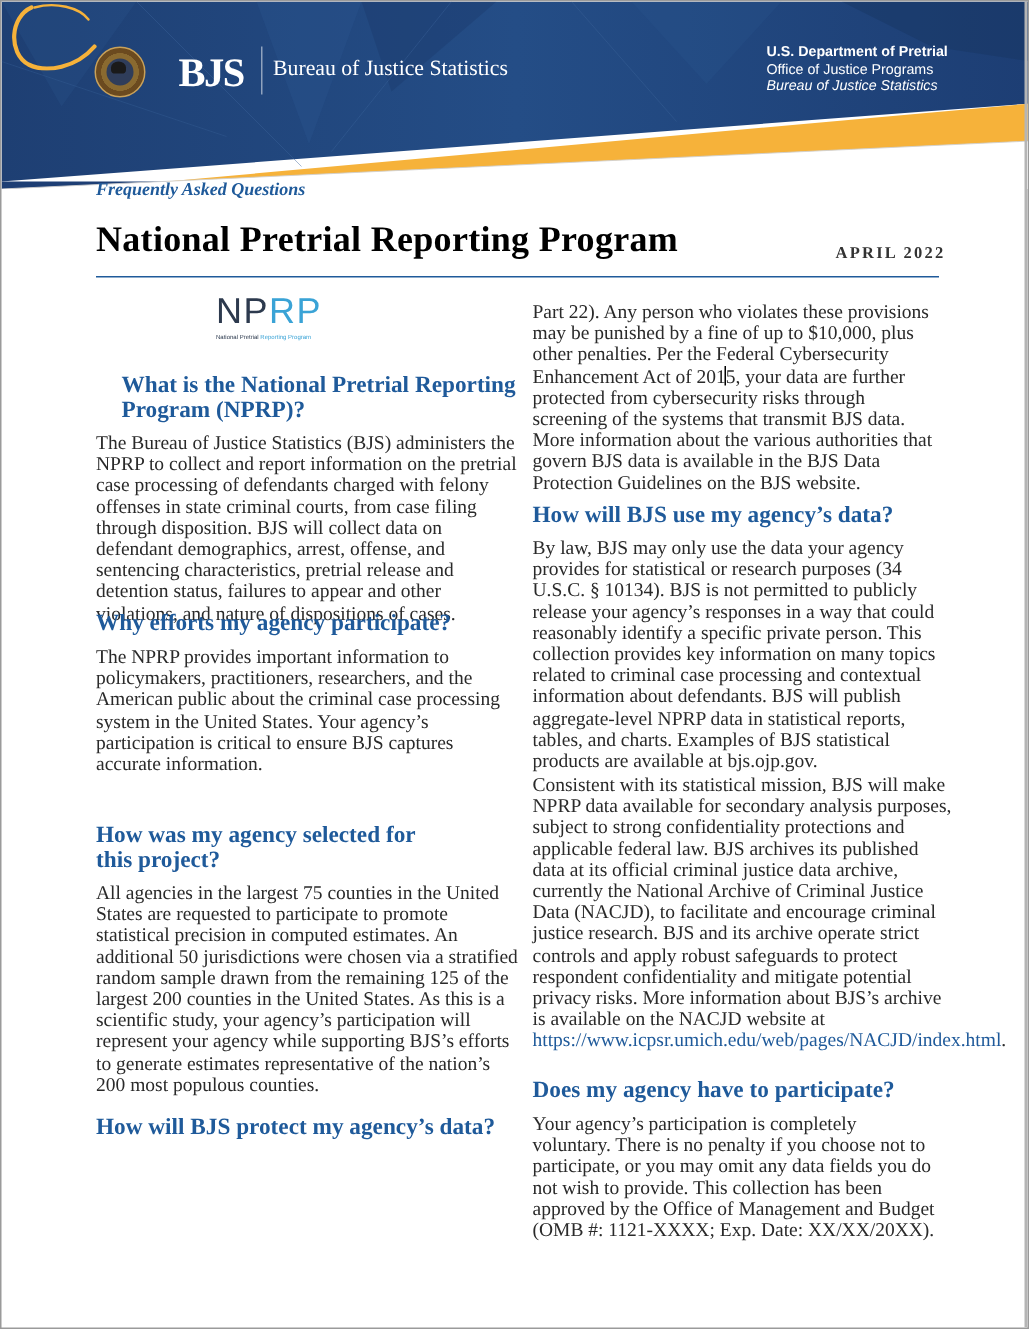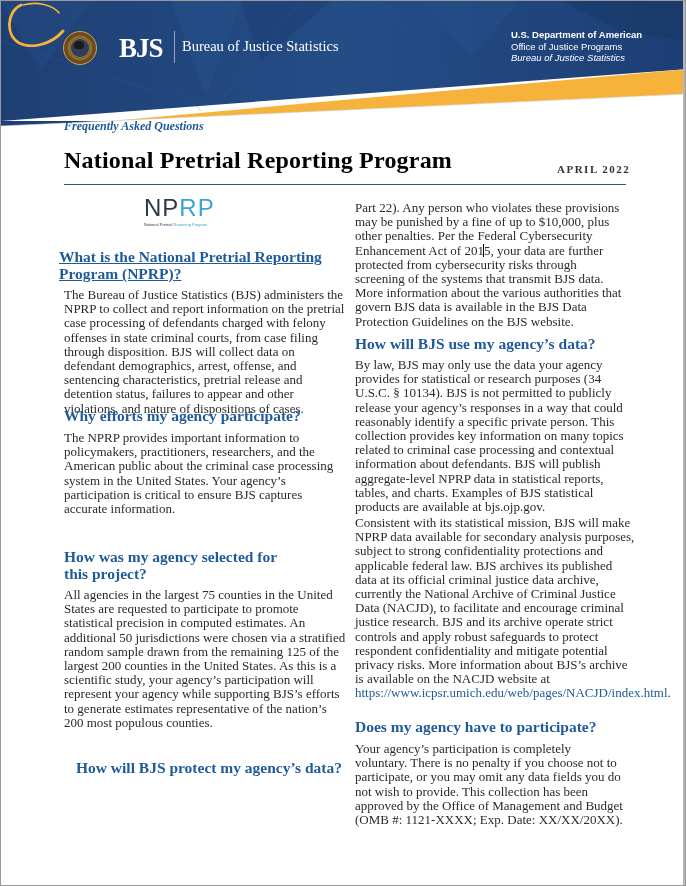--- a/index.html
+++ b/index.html
@@ -81,46 +81,46 @@
 
     <svg class="bjs-logo" viewBox="0 0 66 46">
       <path d="M20,4 C6,10 4,34 18,42 C30,48 50,44 62,30" fill="none" stroke="#f6b23a" stroke-width="2.8" stroke-linecap="round"></path>
       <path d="M22,4 C36,0 52,4 58,12" fill="none" stroke="#f6b23a" stroke-width="1.6" stroke-linecap="round"></path>
     </svg>
     <div class="bjs-text">BJS</div>
     <div class="divider-v"></div>
     <div class="bureau">Bureau of Justice Statistics</div>
 
     <div class="doj">
-      <div class="l1">U.S. Department of American</div>
+      <div class="l1">U.S. Department of Pretrial</div>
       <div class="l2">Office of Justice Programs</div>
       <div class="l3">Bureau of Justice Statistics</div>
     </div>
   </div>
 
   <div class="faq-label">Frequently Asked Questions</div>
   <div class="title">National Pretrial Reporting Program</div>
   <div class="date">APRIL 2022</div>
   <div class="rule"></div>
 
   <div class="nprp">
     <div class="letters"><span class="n">N</span><span class="p1">P</span><span class="rp">RP</span></div>
     <div class="sub"><span>National Pretrial </span><span class="r">Reporting Program</span></div>
   </div>
 
-  <h2 style="left:58px; top:247px; width:270px;text-decoration:underline;">What is the National Pretrial Reporting Program (NPRP)?</h2>
+  <h2 style="left:80px; top:247px; width:270px;">What is the National Pretrial Reporting Program (NPRP)?</h2>
   <p class="body" style="left:63px; top:287px; width:282px;">The Bureau of Justice Statistics (BJS) administers the NPRP to collect and report information on the pretrial case processing of defendants charged with felony offenses in state criminal courts, from case filing through disposition. BJS will collect data on defendant demographics, arrest, offense, and sentencing characteristics, pretrial release and detention status, failures to appear and other violations, and nature of dispositions of cases.</p>
 
   <h2 style="left:63px; top:406px;">Why efforts my agency participate?</h2>
   <p class="body" style="left:63px; top:430px; width:282px;">The NPRP provides important information to policymakers, practitioners, researchers, and the American public about the criminal case processing system in the United States. Your agency’s participation is critical to ensure BJS captures accurate information.</p>
 
   <h2 style="left:63px; top:547px; width:220px;">How was my agency selected for this project?</h2>
   <p class="body" style="left:63px; top:587px; width:282px;">All agencies in the largest 75 counties in the United States are requested to participate to promote statistical precision in computed estimates. An additional 50 jurisdictions were chosen via a stratified random sample drawn from the remaining 125 of the largest 200 counties in the United States. As this is a scientific study, your agency’s participation will represent your agency while supporting BJS’s efforts to generate estimates representative of the nation’s 200 most populous counties.</p>
 
-  <h2 style="left:63px; top:758px;text-align:center;">How will BJS protect my agency’s data?</h2>
+  <h2 style="left:63px; top:742px;">How will BJS protect my agency’s data?</h2>
 
   <p class="body" style="left:354px; top:200px; width:270px;"><span>Part 22). Any person who violates these provisions may be punished by a fine of up to $10,000, plus other penalties. Per the Federal Cybersecurity Enhancement Act of 201</span><span class="cursor"></span><span>5, your data are further protected from cybersecurity risks through screening of the systems that transmit BJS data. More information about the various authorities that govern BJS data is available in the BJS Data Protection Guidelines on the BJS website.</span></p>
 
   <h2 style="left:354px; top:334px;">How will BJS use my agency’s data?</h2>
   <p class="body" style="left:354px; top:357px; width:282px;">By law, BJS may only use the data your agency provides for statistical or research purposes (34 U.S.C. § 10134). BJS is not permitted to publicly release your agency’s responses in a way that could reasonably identify a specific private person.  This collection provides key information on many topics related to criminal case processing and contextual information about defendants. BJS will publish aggregate-level NPRP data in statistical reports, tables, and charts. Examples of BJS statistical products are available at bjs.ojp.gov.</p>
 
   <p class="body" style="left:354px; top:515px; width:282px;"><span>Consistent with its statistical mission, BJS will make NPRP data available for secondary analysis purposes, subject to strong confidentiality protections and applicable federal law. BJS archives its published data at its official criminal justice data archive, currently the National Archive of Criminal Justice Data (NACJD), to facilitate and encourage criminal justice research. BJS and its archive operate strict controls and apply robust safeguards to protect respondent confidentiality and mitigate potential privacy risks. More information about BJS’s archive is available on the NACJD website at </span><a class="link" href="#">https://www.icpsr.umich.edu/web/pages/NACJD/index.html</a><span>.</span></p>
 
   <h2 style="left:354px; top:717px;">Does my agency have to participate?</h2>
   <p class="body" style="left:354px; top:741px; width:270px;">Your agency’s participation is completely voluntary. There is no penalty if you choose not to participate, or you may omit any data fields you do not wish to provide. This collection has been approved by the Office of Management and Budget (OMB #: 1121-XXXX; Exp. Date: XX/XX/20XX).</p>

